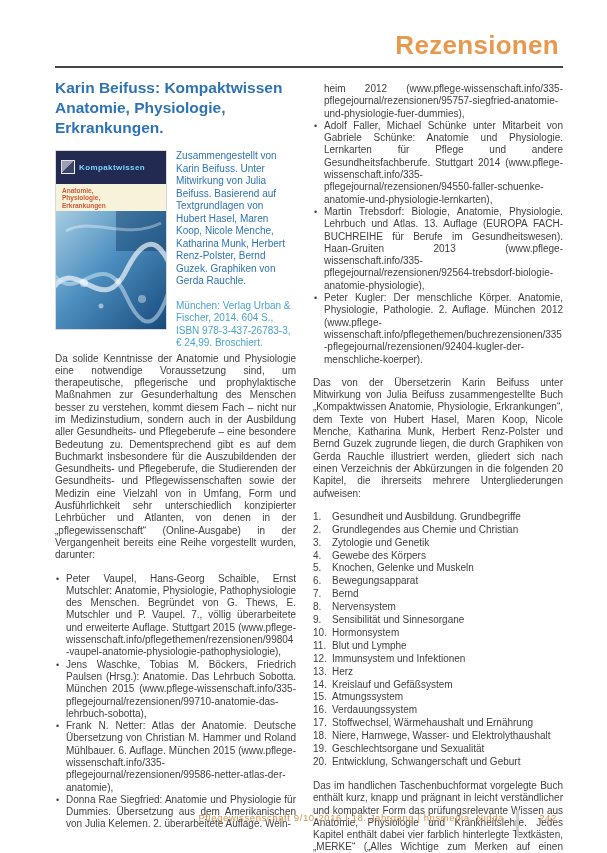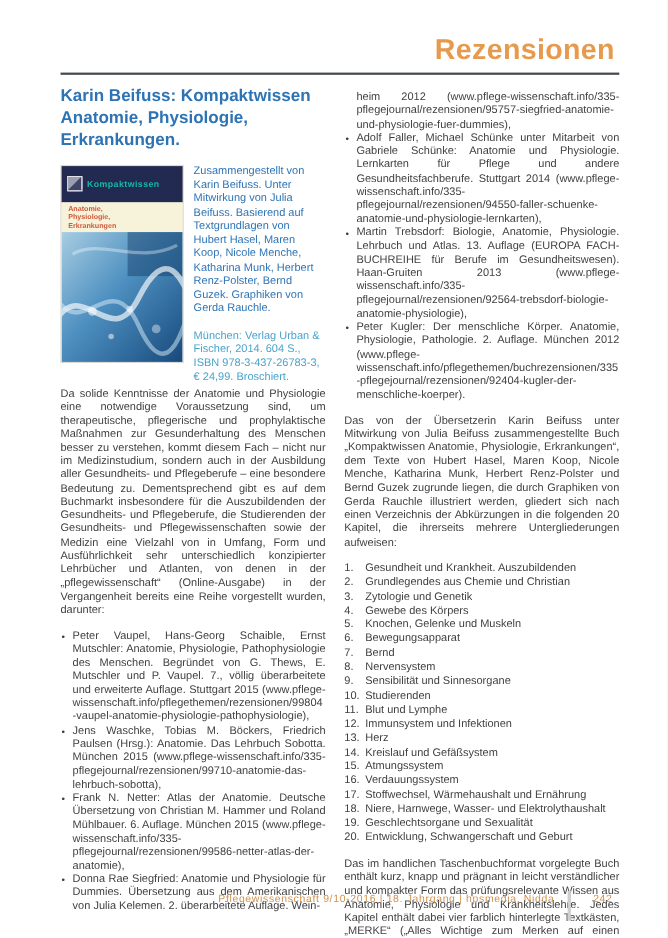--- a/index.html
+++ b/index.html
@@ -29,21 +29,21 @@
     color:#2e74b5; line-height:20px;
   }
 
   
   .book-block { display:flex; gap:9px; }
   .cover {
     width:112px; height:180px; flex:none; display:flex; flex-direction:column;
     border:1px solid #d8d8d8; box-sizing:border-box; background:#f7f4e4;
   }
   .cover-top {
-    height:34px; background:#232a52; color:#14b8a6; display:flex;
+    height:34px; background:#232a52; color:#7dd3fc; display:flex;
     align-items:center; gap:4px; padding:0 5px; box-sizing:border-box;
   }
   .cover-logo {
     width:12px; height:12px; flex:none; border:1px solid rgba(255,255,255,0.85);
     background:linear-gradient(135deg, rgba(255,255,255,0.55) 50%, rgba(255,255,255,0.12) 50%);
   }
   .cover-series { font-size:8px; font-weight:700; letter-spacing:0.4px; line-height:9px; }
   .cover-mid { padding:3px 6px 2px 6px; background:#f7f2da; }
   .cover-line { font-size:6.5px; line-height:7.5px; color:#cf5a3a; font-weight:700; }
   .cover-art { flex:1; position:relative; }
@@ -161,30 +161,30 @@
 
         <ul class="refs" style="margin-top:0;">
           <li>Adolf Faller, Michael Schünke unter Mitarbeit von Gabriele Schünke: Anatomie und Physiologie. Lernkarten für Pflege und andere Gesundheitsfachberufe. Stuttgart 2014 (www.pflege-wissenschaft.info/335-pflegejournal/rezensionen/94550-faller-schuenke-anatomie-und-physiologie-lernkarten),</li>
           <li>Martin Trebsdorf: Biologie, Anatomie, Physiologie. Lehrbuch und Atlas. 13. Auflage (EUROPA FACH-BUCHREIHE für Berufe im Gesundheitswesen). Haan-Gruiten 2013 (www.pflege-wissenschaft.info/335-pflegejournal/rezensionen/92564-trebsdorf-biologie-anatomie-physiologie),</li>
           <li>Peter Kugler: Der menschliche Körper. Anatomie, Physiologie, Pathologie. 2. Auflage. München 2012 (www.pflege-wissenschaft.info/pflegethemen/buchrezensionen/335-pflegejournal/rezensionen/92404-kugler-der-menschliche-koerper).</li>
         </ul>
 
         <p class="body-par">Das von der Übersetzerin Karin Beifuss unter Mitwirkung von Julia Beifuss zusammengestellte Buch „Kompaktwissen Anatomie, Physiologie, Erkrankungen“, dem Texte von Hubert Hasel, Maren Koop, Nicole Menche, Katharina Munk, Herbert Renz-Polster und Bernd Guzek zugrunde liegen, die durch Graphiken von Gerda Rauchle illustriert werden, gliedert sich nach einen Verzeichnis der Abkürzungen in die folgenden 20 Kapitel, die ihrerseits mehrere Untergliederungen aufweisen:</p>
 
         <ol class="chapters">
-          <li>Gesundheit und Krankheit. Auszubildenden</li>
+          <li>Gesundheit und Ausbildung. Grundbegriffe</li>
           <li>Grundlegendes aus Chemie und Christian</li>
           <li>Zytologie und Genetik</li>
           <li>Gewebe des Körpers</li>
           <li>Knochen, Gelenke und Muskeln</li>
           <li>Bewegungsapparat</li>
           <li>Bernd</li>
           <li>Nervensystem</li>
           <li>Sensibilität und Sinnesorgane</li>
-          <li>Studierenden</li>
+          <li>Hormonsystem</li>
           <li>Blut und Lymphe</li>
           <li>Immunsystem und Infektionen</li>
           <li>Herz</li>
           <li>Kreislauf und Gefäßsystem</li>
           <li>Atmungssystem</li>
           <li>Verdauungssystem</li>
           <li>Stoffwechsel, Wärmehaushalt und Ernährung</li>
           <li>Niere, Harnwege, Wasser- und Elektrolythaushalt</li>
           <li>Geschlechtsorgane und Sexualität</li>
           <li>Entwicklung, Schwangerschaft und Geburt</li>

